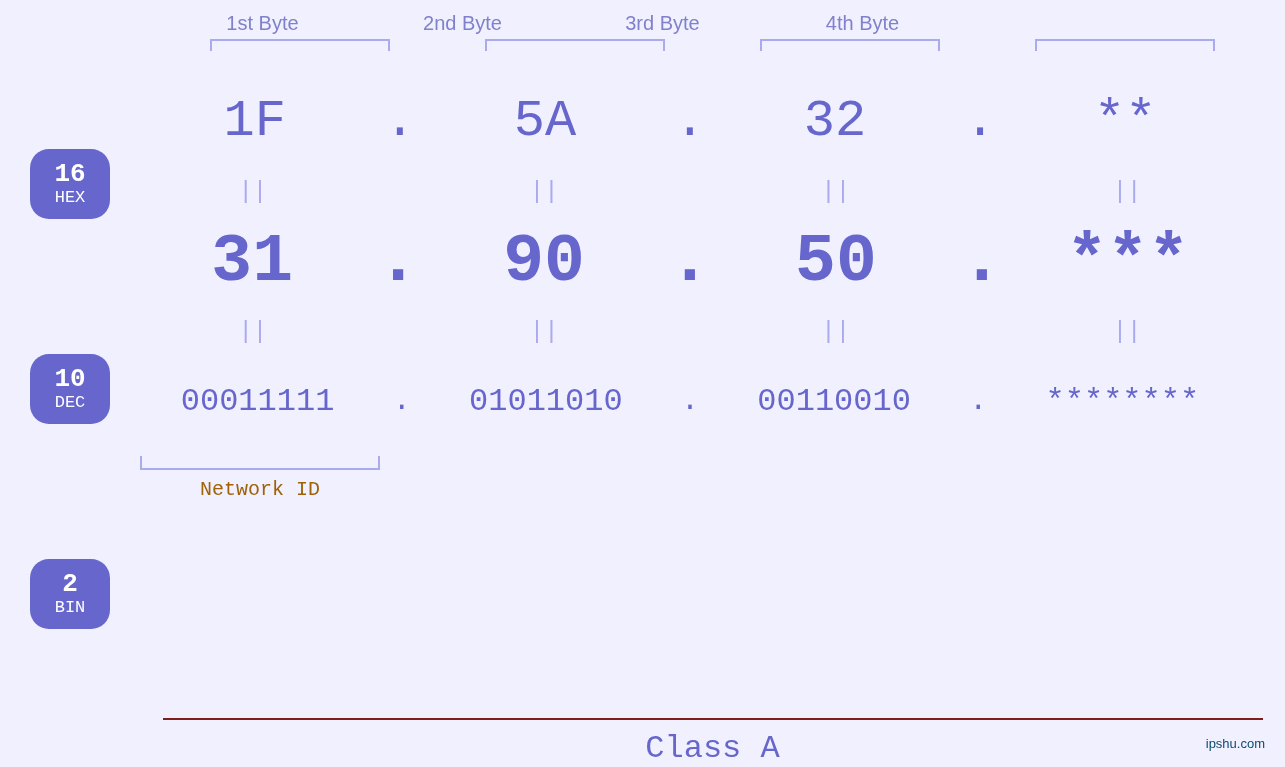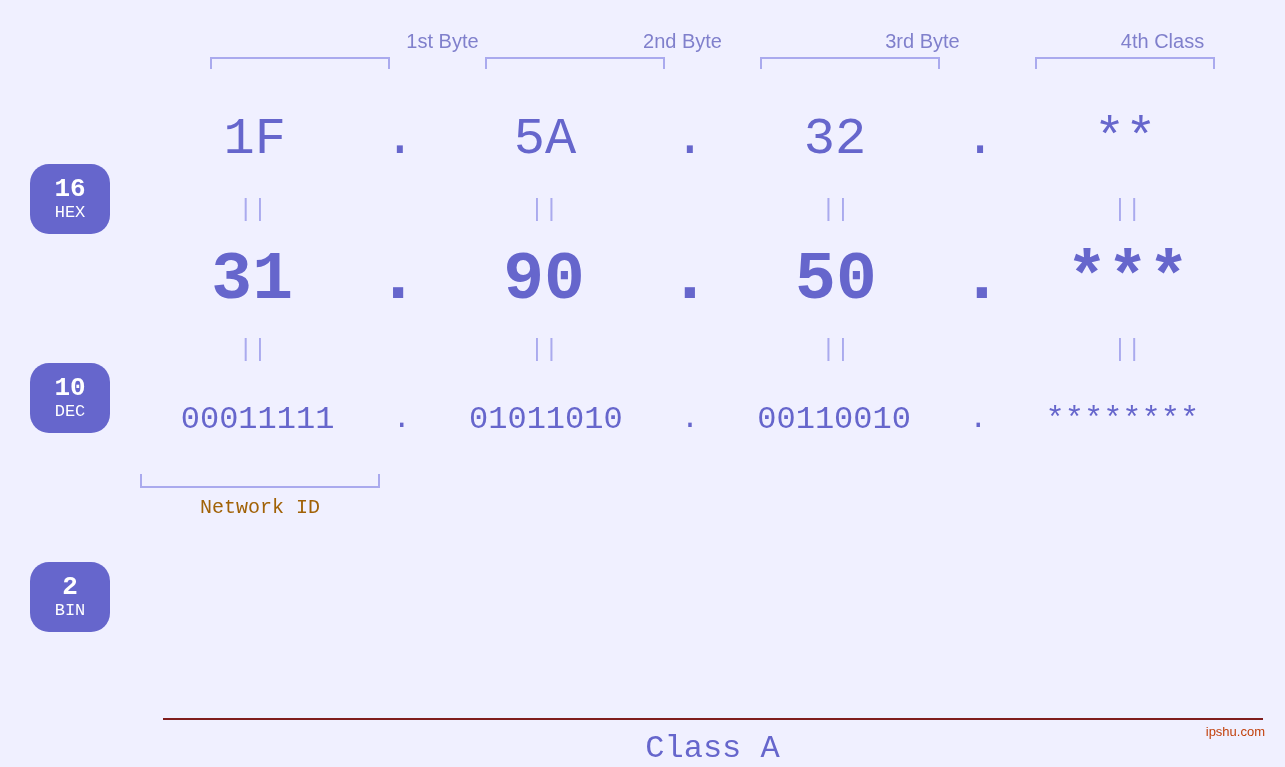--- a/index.html
+++ b/index.html
@@ -20,23 +20,22 @@
       display: flex;
       flex-direction: column;
       align-items: center;
     }
 
     
     .byte-headers {
       display: flex;
       width: 1100px;
       margin-left: 140px;
-      margin-top: 30px;
-      justify-content: flex-end;
-      gap: 40px;
+      margin-top: 12px;
+      justify-content: flex-start;
     }
 
     .byte-header {
       color: #8080cc;
       font-size: 20px;
       font-family: Arial, sans-serif;
       text-align: center;
       width: 200px;
     }
 
@@ -219,38 +218,38 @@
 
     .class-label {
       color: #6666cc;
       font-size: 32px;
       font-family: 'Courier New', Courier, monospace;
     }
 
     
     .watermark {
       position: absolute;
-      bottom: 28px;
+      bottom: 16px;
       right: 20px;
-      color: #c2410c;
+      color: #0c4a6e;
       font-size: 13px;
       font-family: Arial, sans-serif;
     }
 
   </style>
 </head>
 <body>
 
 <div class="main-container">
 
   <div class="byte-headers">
     <div class="byte-header">1st Byte</div>
     <div class="byte-header">2nd Byte</div>
     <div class="byte-header">3rd Byte</div>
-    <div class="byte-header">4th Class</div>
+    <div class="byte-header">4th Byte</div>
   </div>
 
   <div class="bracket-row">
     <div class="bracket-line"></div>
     <div class="bracket-line"></div>
     <div class="bracket-line"></div>
     <div class="bracket-line"></div>
   </div>
 
   <div class="rows-wrapper">

